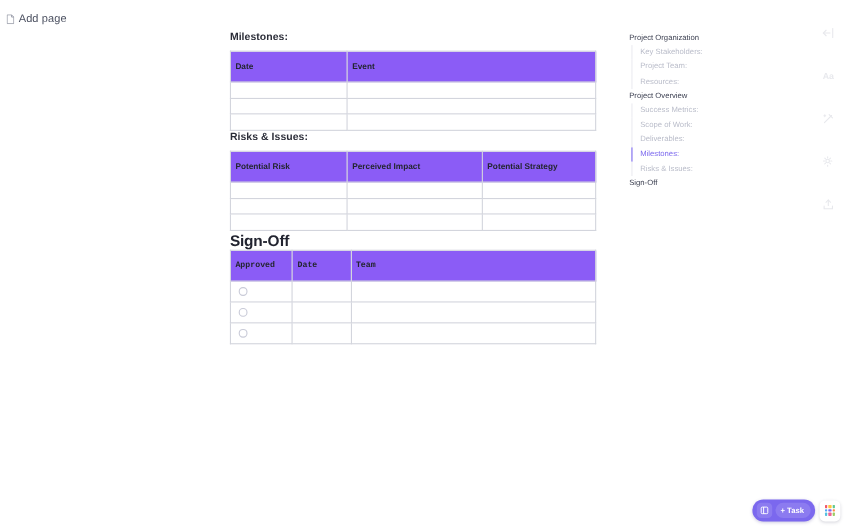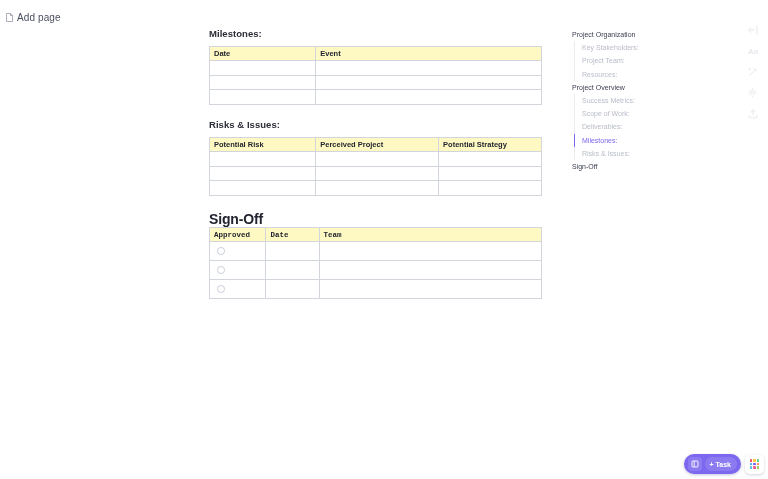--- a/index.html
+++ b/index.html
@@ -40,23 +40,23 @@
     background: #fff;
   }
   table.doc-tbl th, table.doc-tbl td {
     border: 1px solid #d3d5dd;
     height: 14.5px;
     padding: 0 4px;
     text-align: left;
     vertical-align: middle;
   }
   table.doc-tbl th {
-    background: #fef9c3;
+    background: #8b5cf6;
     font-size: 7.5px; font-weight: bold; color: #23252f;
-    height: 14px;
+    height: 28px;
   }
   table.doc-tbl td { background: #fff; }
 
   .sec-milestones { position: absolute; left: 0; top: 28px; }
   .sec-milestones table { margin-top: 7px; width: 333px; }
 
   .sec-risks { position: absolute; left: 0; top: 119px; }
   .sec-risks table { margin-top: 7px; width: 333px; }
 
   .sec-signoff { position: absolute; left: 0; top: 211px; }
@@ -95,21 +95,21 @@
     width: 1px; background: #ebebf1;
   }
   .ol-item.active { color: #7b68ee; }
   .ol-item.active::before { background: #7b68ee; width: 1.4px; left: 8px; }
 
   
   .rail {
     position: absolute; right: 4px; top: 22px;
     width: 22px;
     display: flex; flex-direction: column; align-items: center;
-    gap: 5px;
+    gap: 23px;
   }
   .rail-btn {
     width: 16px; height: 16px;
     display: flex; align-items: center; justify-content: center;
     cursor: pointer; opacity: .42;
   }
   .rail-btn svg { display: block; }
   .rail-btn .aa { font-size: 8px; font-weight: bold; color: #c8cad4; }
 
   
@@ -198,21 +198,21 @@
     <div class="h2">Risks &amp; Issues:</div>
     <table class="doc-tbl">
       <colgroup>
           <col style="width:32%">
           <col style="width:37%">
           <col style="width:31%">
         </colgroup>
       <thead>
         <tr>
           <th>Potential Risk</th>
-          <th>Perceived Project</th>
+          <th>Perceived Impact</th>
           <th>Potential Strategy</th>
         </tr>
       </thead>
       <tbody>
         <tr>
             <td></td>
             <td></td>
             <td></td>
           </tr>
         <tr>

